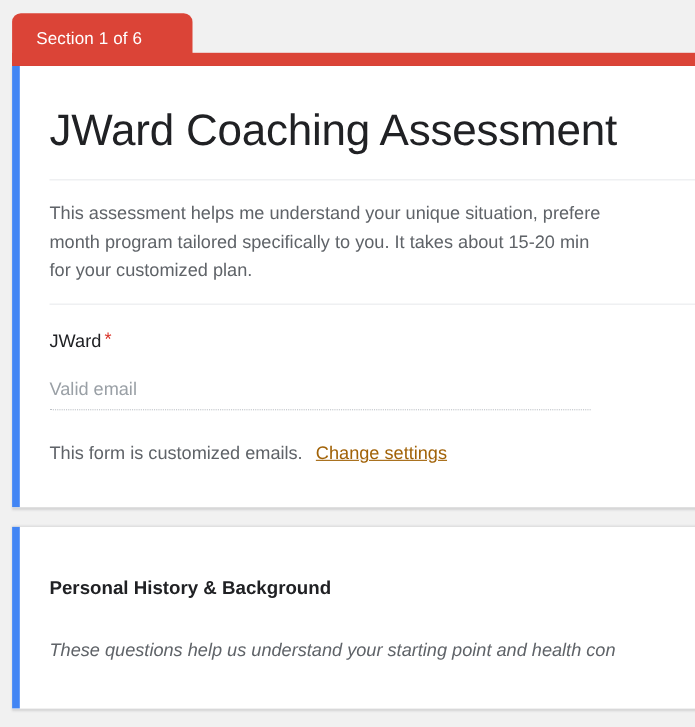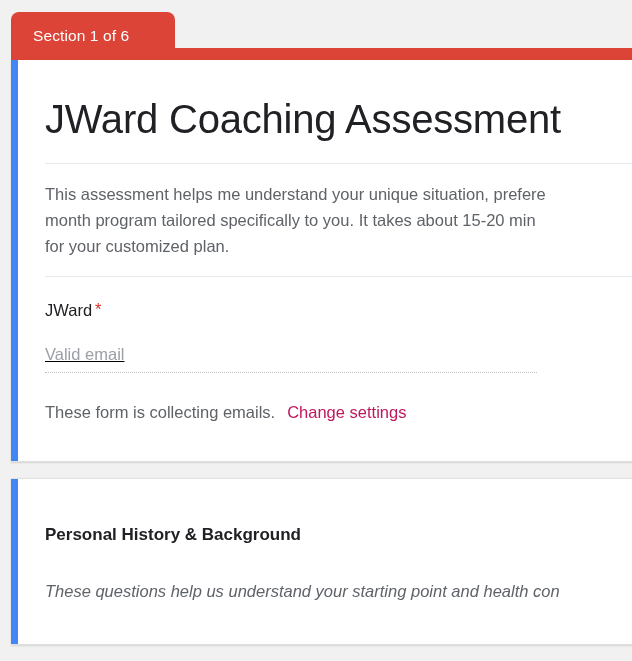--- a/index.html
+++ b/index.html
@@ -142,42 +142,42 @@
   .req-star {
     color: #d93025;
     font-size: 16.5px;
     margin-left: 3px;
     vertical-align: 1px;
   }
   .email-input-wrap {
     margin-top: 27px;
     width: 492px;
     position: relative;
-    text-decoration: underline;
   }
   .email-placeholder {
     font-size: 16.5px;
     color: #9aa0a6;
     line-height: 1;
     padding-bottom: 10px;
     white-space: nowrap;
   }
   .email-dotted {
     width: 492px;
     height: 0;
     border-bottom: 1px dotted #bdc1c6;
   }
   .collect-row {
     margin-top: 30px;
     font-size: 16.5px;
     color: #5f6368;
     white-space: nowrap;
   }
   .collect-link {
-    color: #be185d;
+    color: #a16207;
+    text-decoration: underline;
     margin-left: 12px;
     cursor: pointer;
   }
 
   
   .section-title {
     margin: 0;
     padding-top: 46px;
     font-size: 17px;
     font-weight: bold;
@@ -227,21 +227,21 @@
         <div class="email-label">
           <span>JWard</span><span class="req-star">*</span>
         </div>
 
         <div class="email-input-wrap">
           <div class="email-placeholder">Valid email</div>
           <div class="email-dotted"></div>
         </div>
 
         <div class="collect-row">
-          <span>These form is collecting emails.</span><a class="collect-link">Change settings</a>
+          <span>This form is customized emails.</span><a class="collect-link">Change settings</a>
         </div>
       </div>
 
     </div>
   </div>
 
   <div class="card" id="card-section">
     <div class="accent"></div>
     <div class="card-inner">
       <h2 class="section-title">Personal History &amp; Background</h2>

